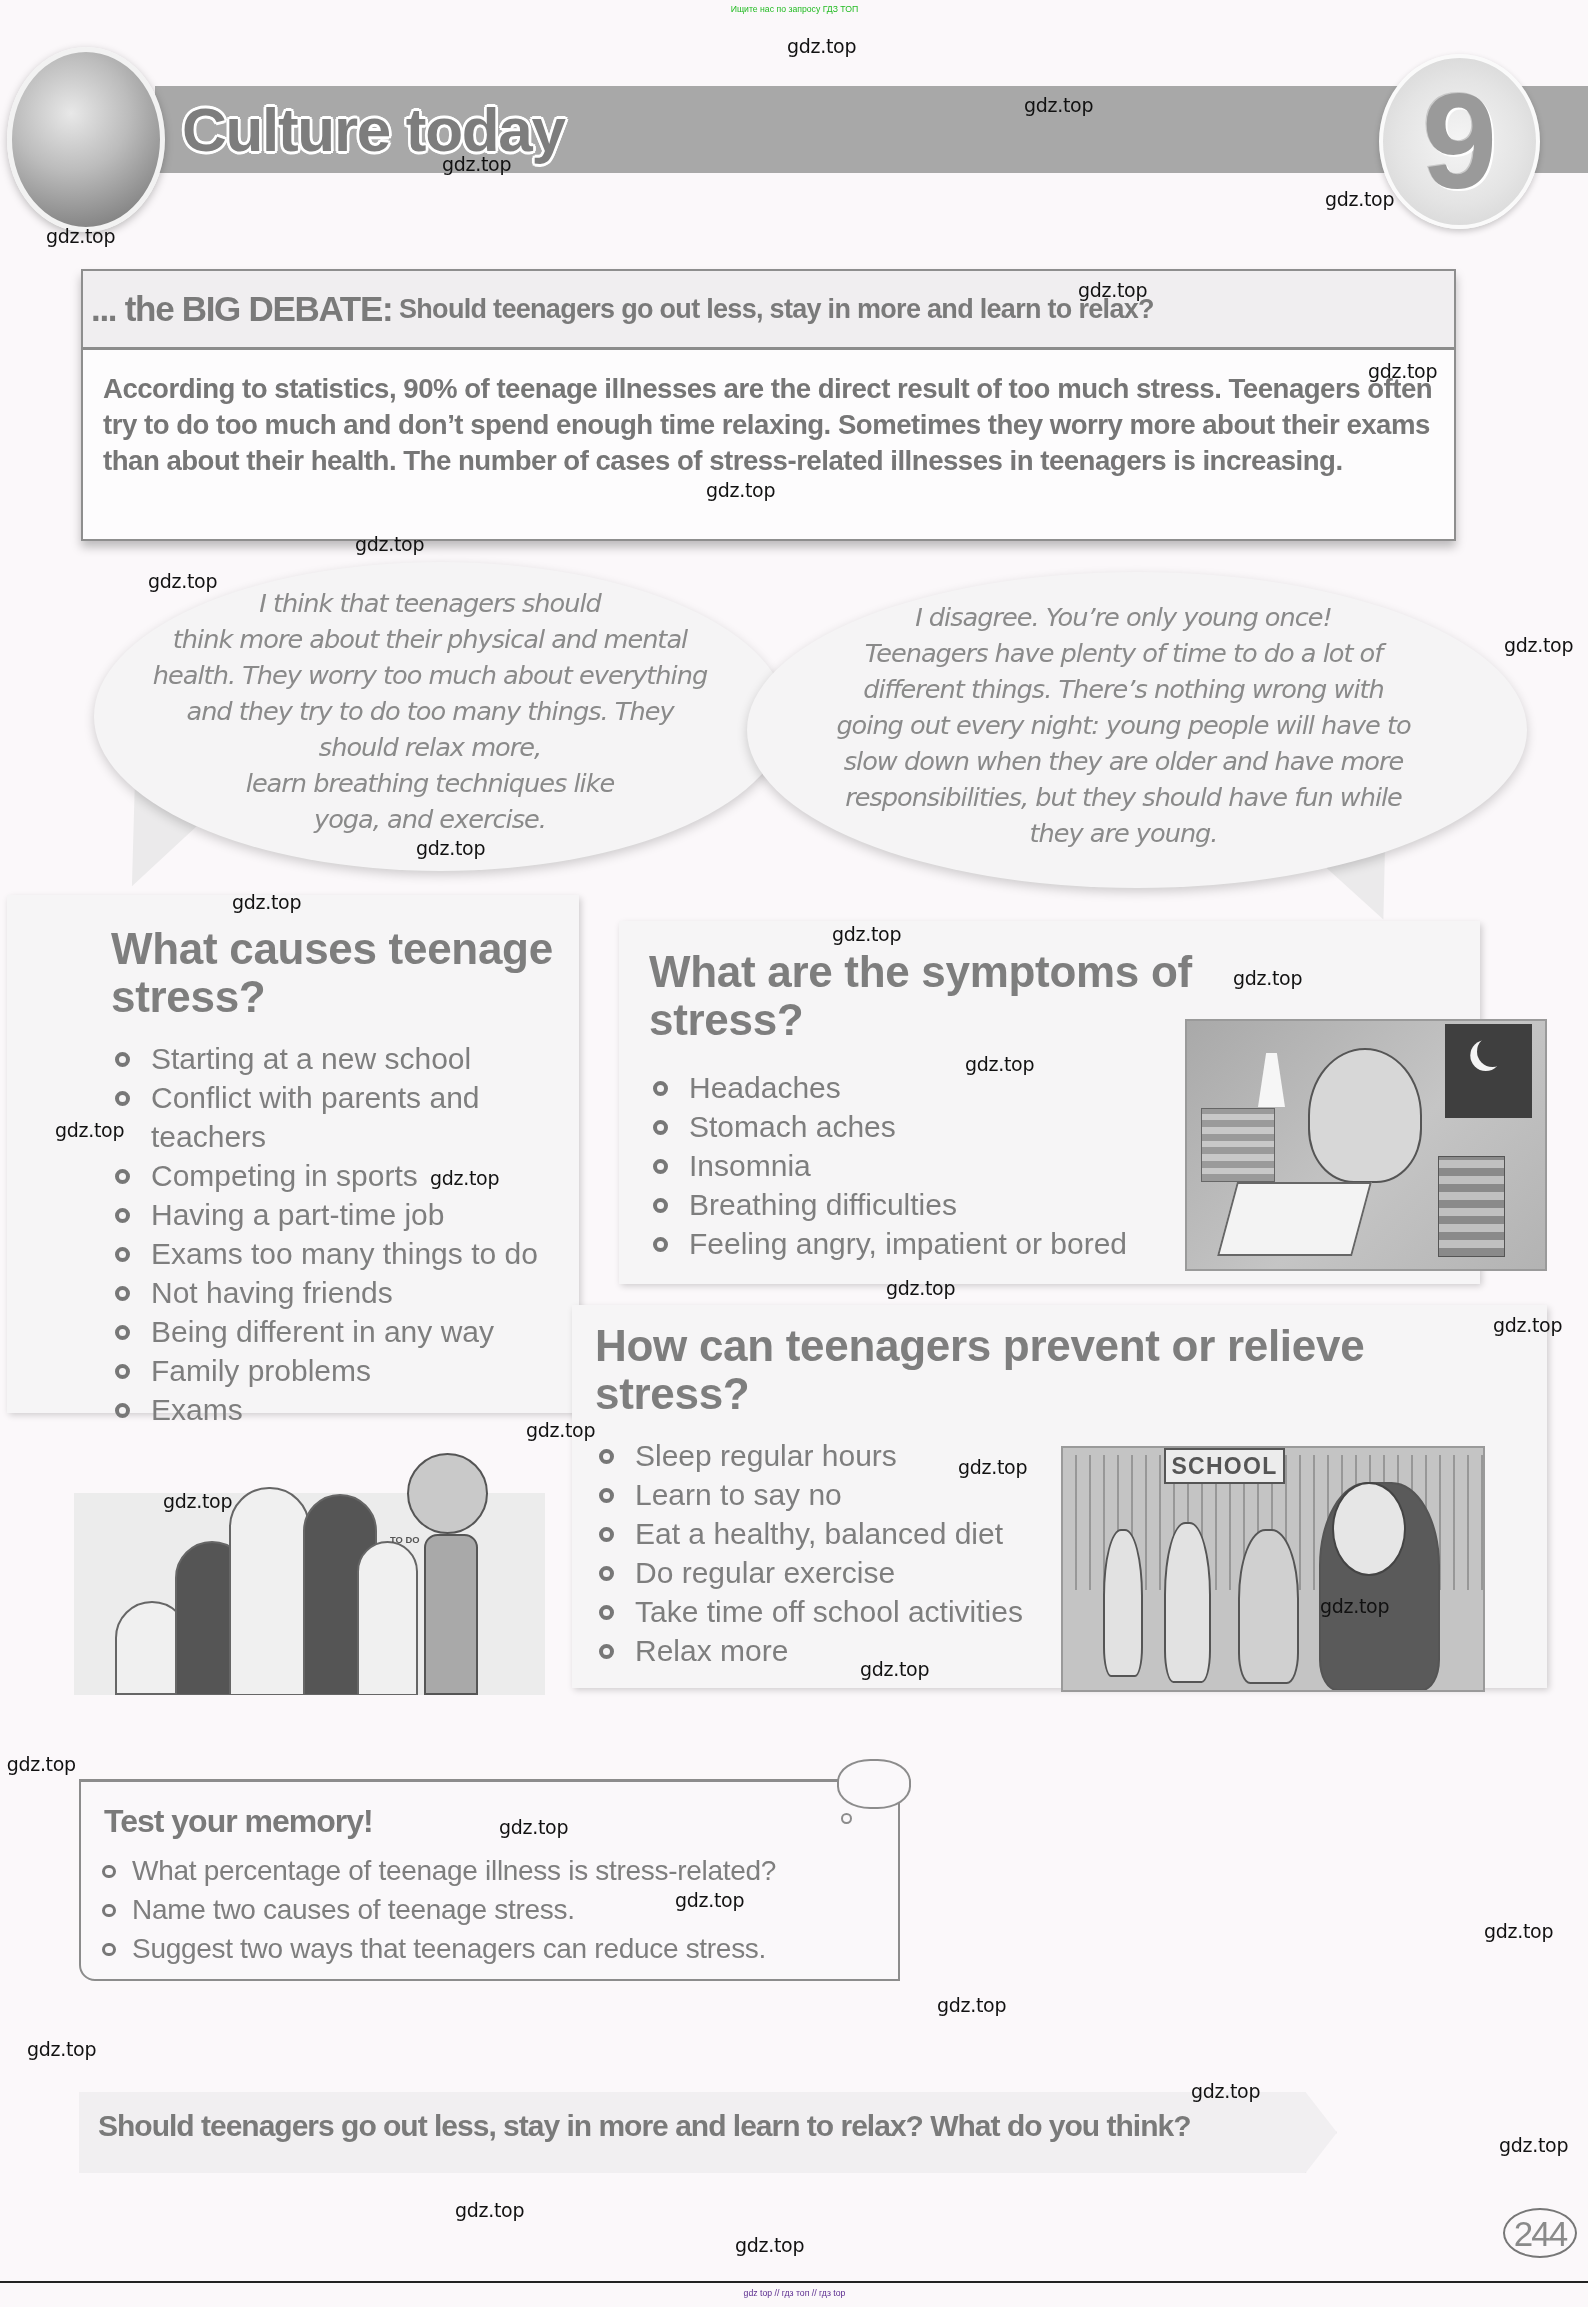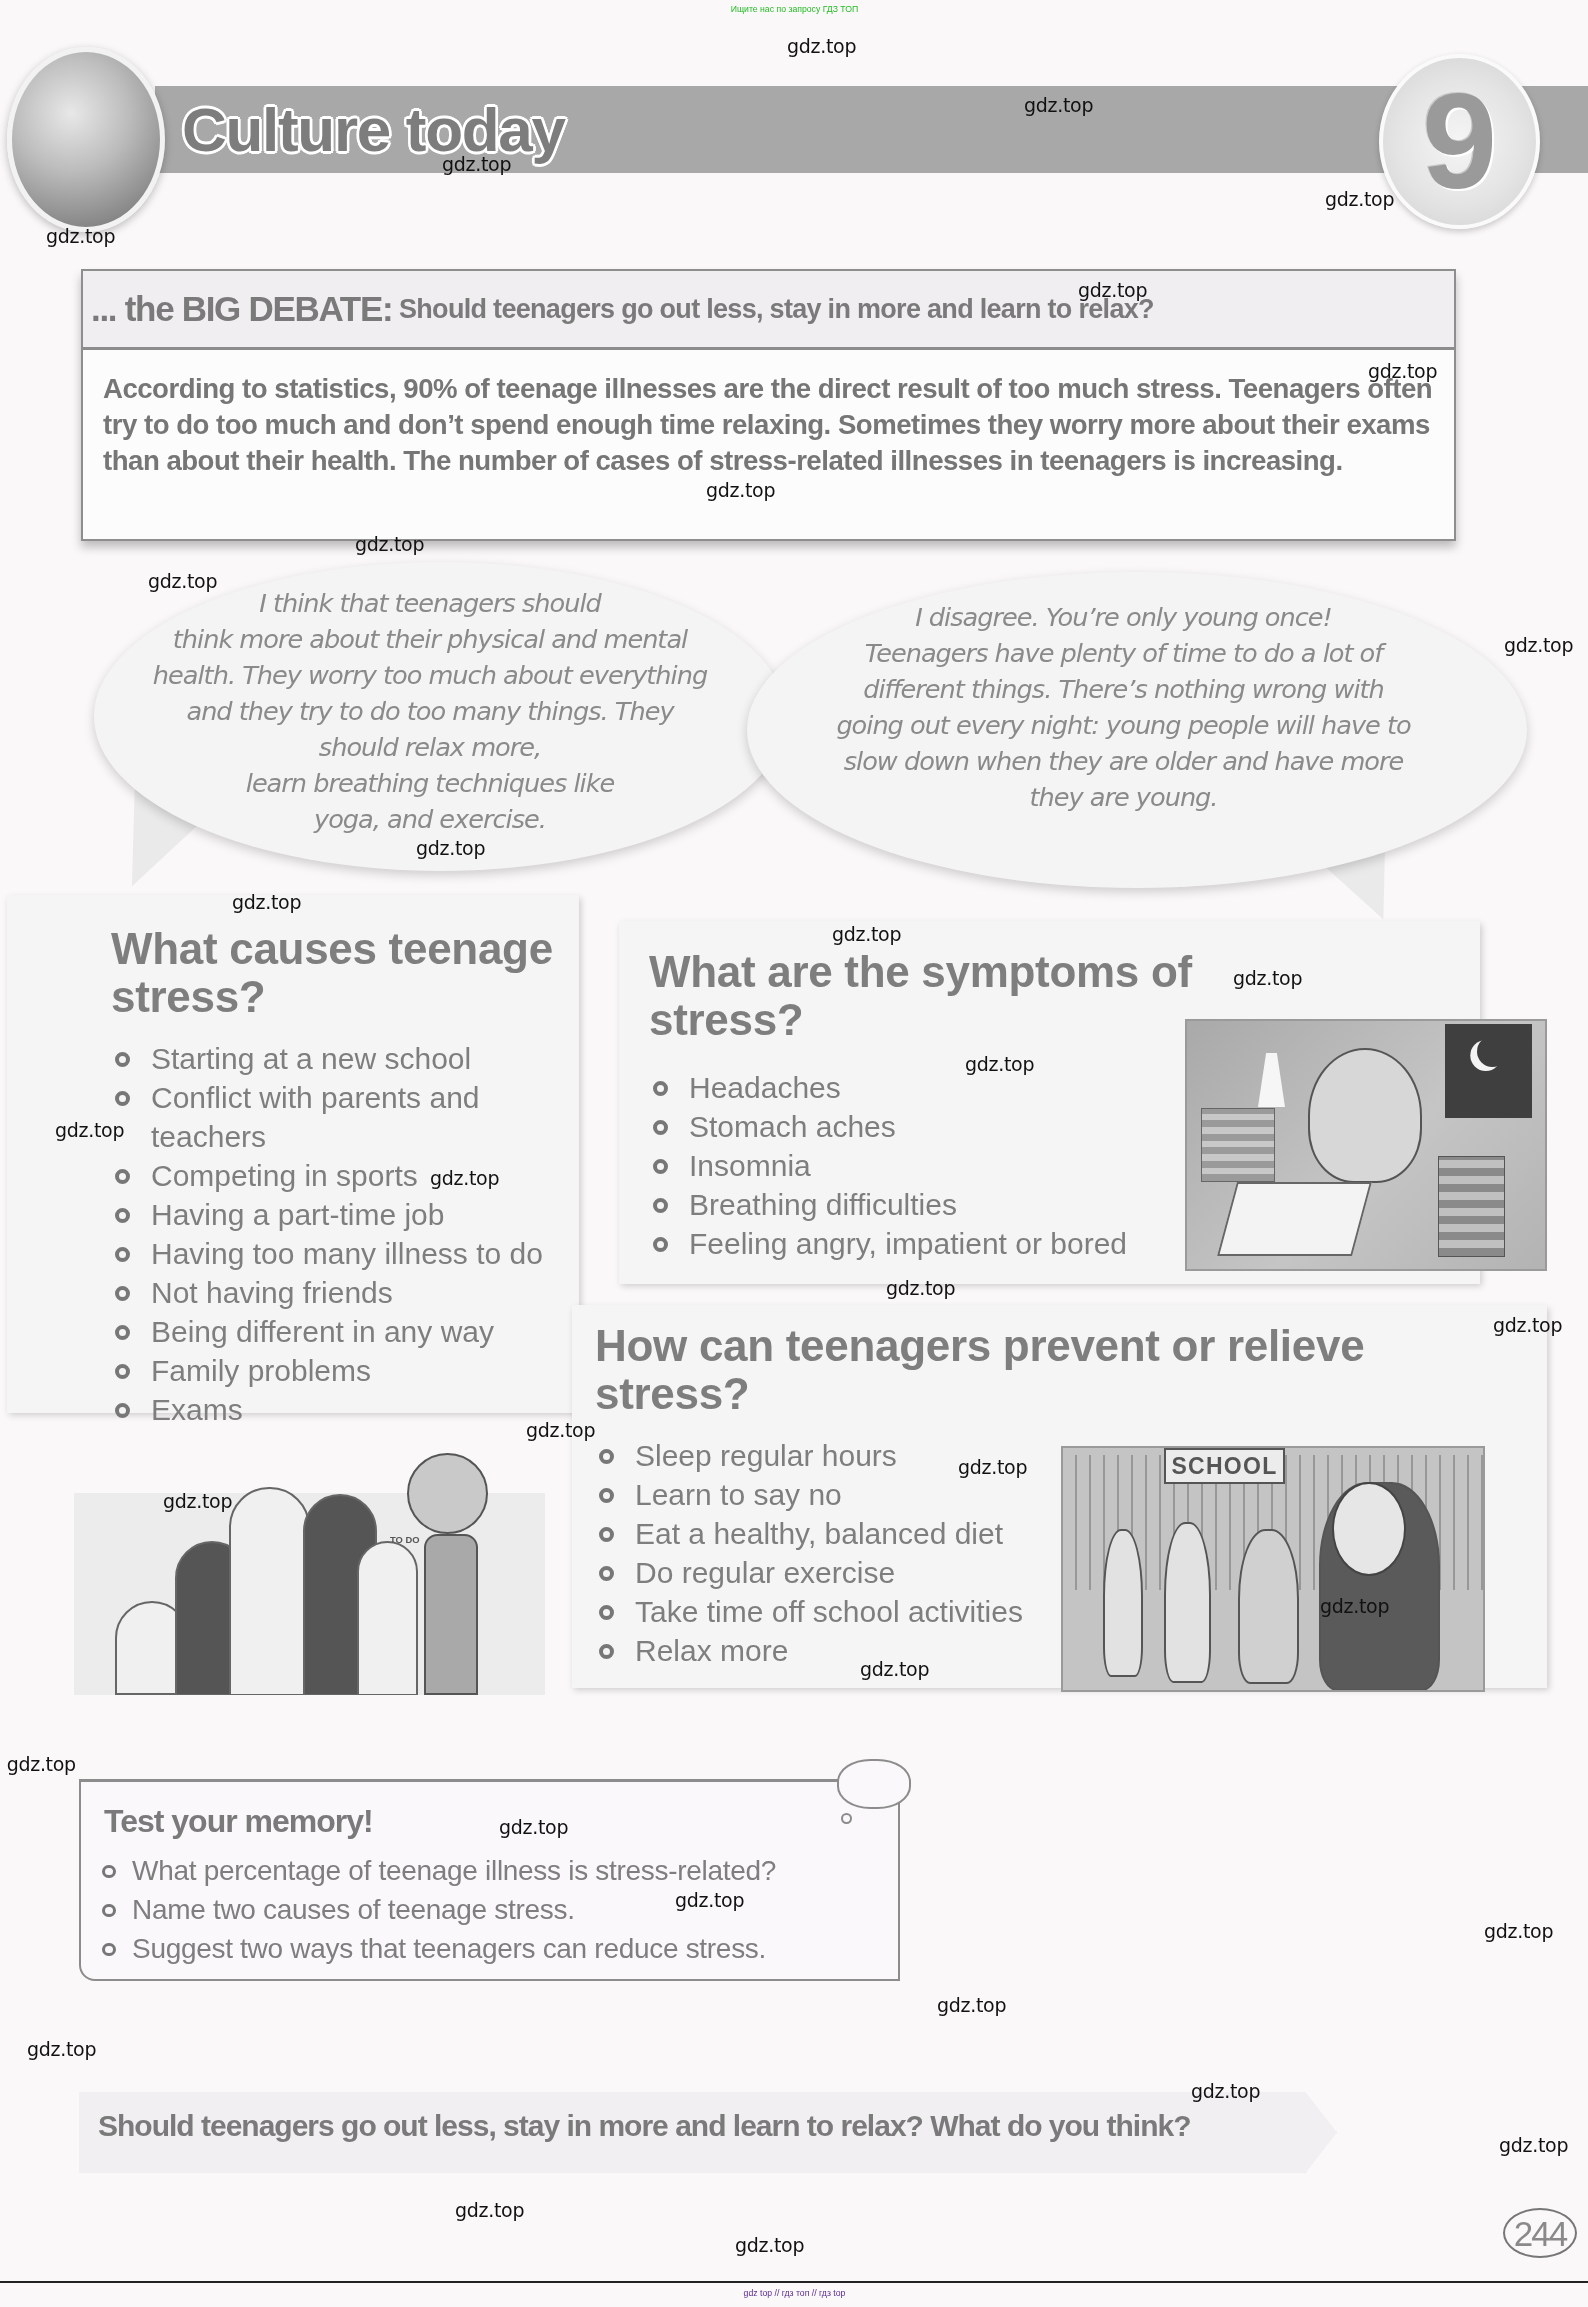--- a/index.html
+++ b/index.html
@@ -150,34 +150,35 @@
   <span class="bubble-line">should relax more,</span>
   <span class="bubble-line">learn breathing techniques like</span>
   <span class="bubble-line">yoga, and exercise.</span>
 </div>
 <div class="abs bubble-text bubble-right-text">
   <span class="bubble-line">I disagree. You’re only young once!</span>
   <span class="bubble-line">Teenagers have plenty of time to do a lot of</span>
   <span class="bubble-line">different things. There’s nothing wrong with</span>
   <span class="bubble-line">going out every night: young people will have to</span>
   <span class="bubble-line">slow down when they are older and have more</span>
+  <span class="bubble-line">responsibilities, but they should have fun while</span>
   <span class="bubble-line">they are young.</span>
 </div>
 
 <div class="abs panel panel-causes"></div>
 <div class="abs panel panel-symptoms"></div>
 <div class="abs panel panel-prevent"></div>
 
 <div class="abs section-title causes-title">What causes teenage stress?</div>
 <ul class="abs bullet-list causes-list">
   <li><span class="dot"></span><span>Starting at a new school</span></li>
   <li class="wrap"><span class="dot"></span><span>Conflict with parents and teachers</span></li>
   <li><span class="dot"></span><span>Competing in sports</span></li>
   <li><span class="dot"></span><span>Having a part-time job</span></li>
-  <li><span class="dot"></span><span>Having too many illness to do</span></li>
+  <li><span class="dot"></span><span>Exams too many things to do</span></li>
   <li><span class="dot"></span><span>Not having friends</span></li>
   <li><span class="dot"></span><span>Being different in any way</span></li>
   <li><span class="dot"></span><span>Family problems</span></li>
   <li><span class="dot"></span><span>Exams</span></li>
 </ul>
 
 <div class="abs section-title symptoms-title">What are the symptoms of stress?</div>
 <ul class="abs bullet-list symptoms-list">
   <li><span class="dot"></span><span>Headaches</span></li>
   <li><span class="dot"></span><span>Stomach aches</span></li>

